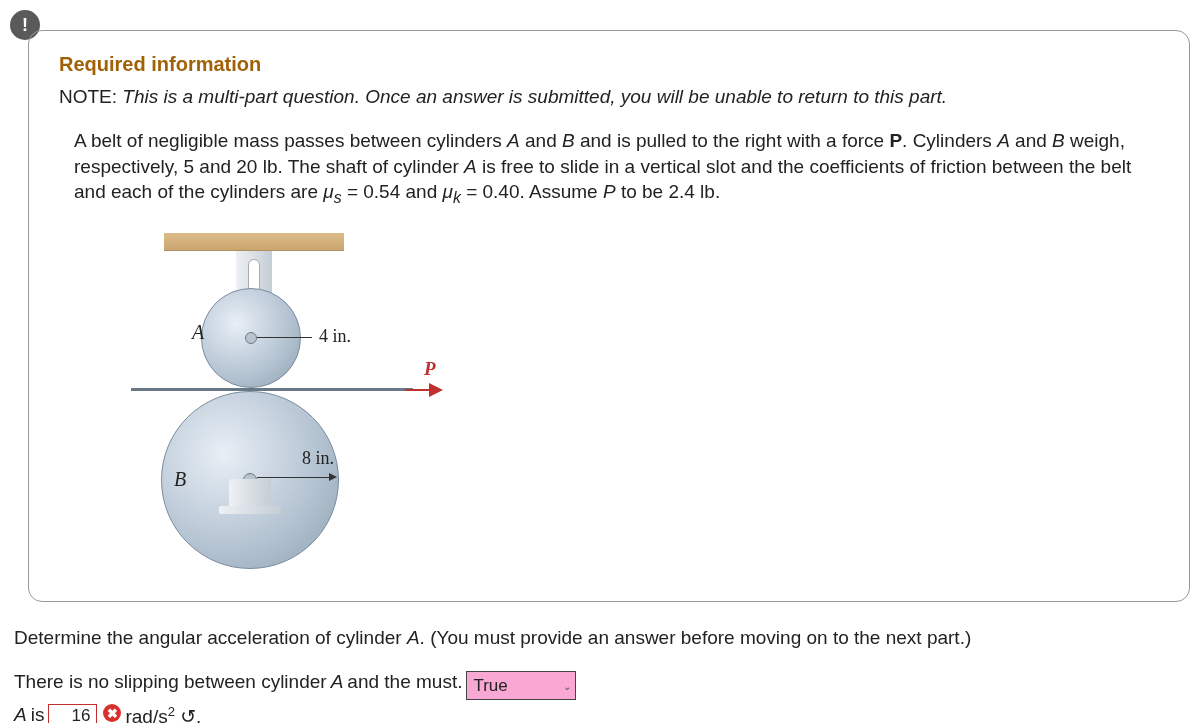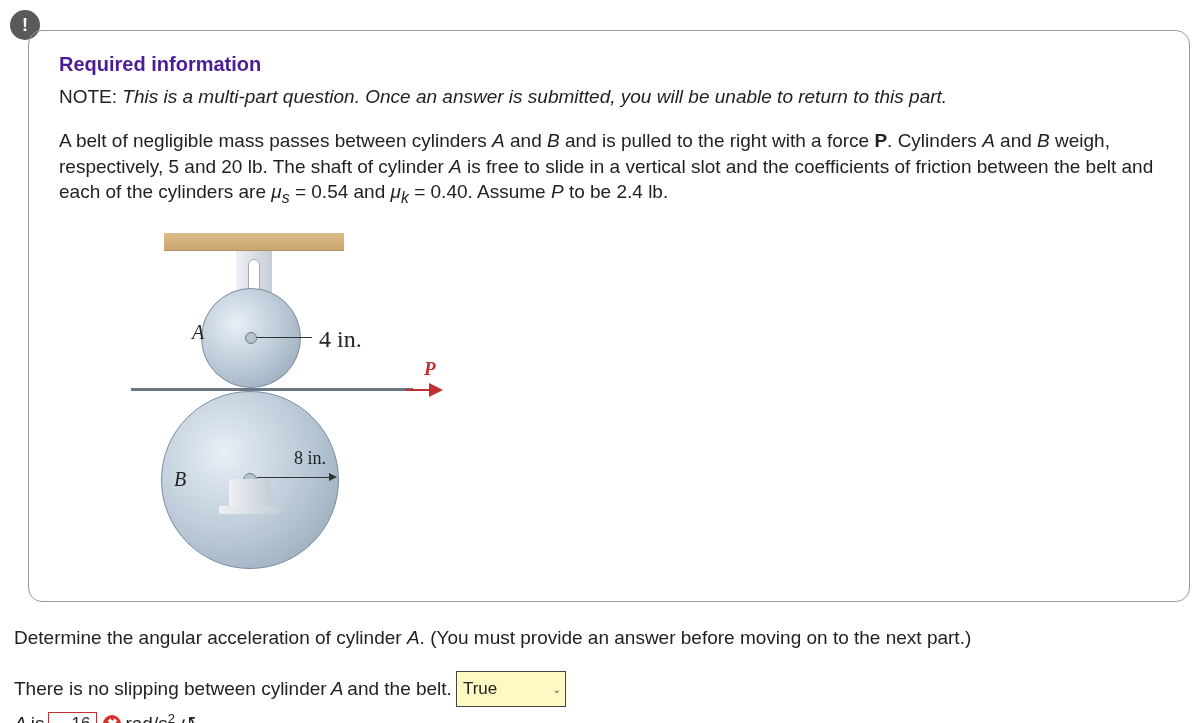--- a/index.html
+++ b/index.html
@@ -30,36 +30,37 @@
       font-size: 18px;
     }
     .info-box {
       border: 1px solid #999;
       border-radius: 14px;
       margin: 20px 0 0 18px;
       padding: 22px 30px 28px 30px;
       position: relative;
     }
     .required-heading {
-      color: #4c1d95;
+      color: #a16207;
       font-weight: bold;
       font-size: 20px;
       margin-bottom: 10px;
     }
     .note-line {
       margin-bottom: 20px;
     }
     .note-prefix {
       font-weight: normal;
     }
     .note-italic {
       font-style: italic;
     }
     .problem-text {
       line-height: 1.35;
+      margin-left: 15px;
     }
     .problem-text em {
       font-style: italic;
     }
     .problem-text strong {
       font-weight: bold;
     }
     .diagram-area {
       margin-top: 25px;
       margin-left: 20px;
@@ -123,21 +124,21 @@
       top: 88px;
       font-family: 'Times New Roman', serif;
       font-style: italic;
       font-size: 20px;
     }
     .label-a-dim {
       position: absolute;
       left: 240px;
       top: 93px;
       font-family: 'Times New Roman', serif;
-      font-size: 24px;
+      font-size: 18px;
     }
     .dim-line-a {
       position: absolute;
       left: 178px;
       top: 104px;
       width: 55px;
       height: 1px;
       background: #333;
     }
     .belt {
@@ -208,21 +209,21 @@
     .label-b {
       position: absolute;
       left: 95px;
       top: 235px;
       font-family: 'Times New Roman', serif;
       font-style: italic;
       font-size: 20px;
     }
     .label-b-dim {
       position: absolute;
-      left: 215px;
+      left: 223px;
       top: 215px;
       font-family: 'Times New Roman', serif;
       font-size: 18px;
     }
     .dim-line-b {
       position: absolute;
       left: 178px;
       top: 244px;
       width: 75px;
       height: 1px;
@@ -257,32 +258,32 @@
     .question-area {
       margin-top: 25px;
       padding-left: 4px;
     }
     .question-instruction {
       margin-bottom: 22px;
     }
     .answer-row {
       margin-bottom: 4px;
       display: flex;
-      align-items: center;
+      align-items: flex-start;
       flex-wrap: wrap;
       gap: 4px;
     }
     .select-box {
       border: 1px solid #444;
-      background: #fef9c3;
+      background: #f9a8d4;
       padding: 1px 18px 1px 6px;
       font-size: 17px;
       position: relative;
       min-width: 110px;
-      height: 36px;
+      height: 29px;
       display: inline-flex;
       align-items: center;
     }
     .select-chevron {
       position: absolute;
       right: 4px;
       top: 50%;
       transform: translateY(-50%);
       font-size: 10px;
       color: #555;
@@ -364,21 +365,21 @@
 </div>
 
 <div class="question-area">
   <div class="question-instruction">
     <span>Determine the angular acceleration of cylinder </span><em>A</em><span>. (You must provide an answer before moving on to the next part.)</span>
   </div>
 
   <div class="answer-row">
     <span>There is no slipping between cylinder </span>
       <em>A</em>
-      <span> and the belt.</span>
+      <span> and the must.</span>
     <span class="select-box">
       <span>True</span>
       <span class="select-chevron">⌄</span>
     </span>
   </div>
 
   <div class="answer-row">
       <em>A</em>
       <span> is</span>
     <span class="input-box">

